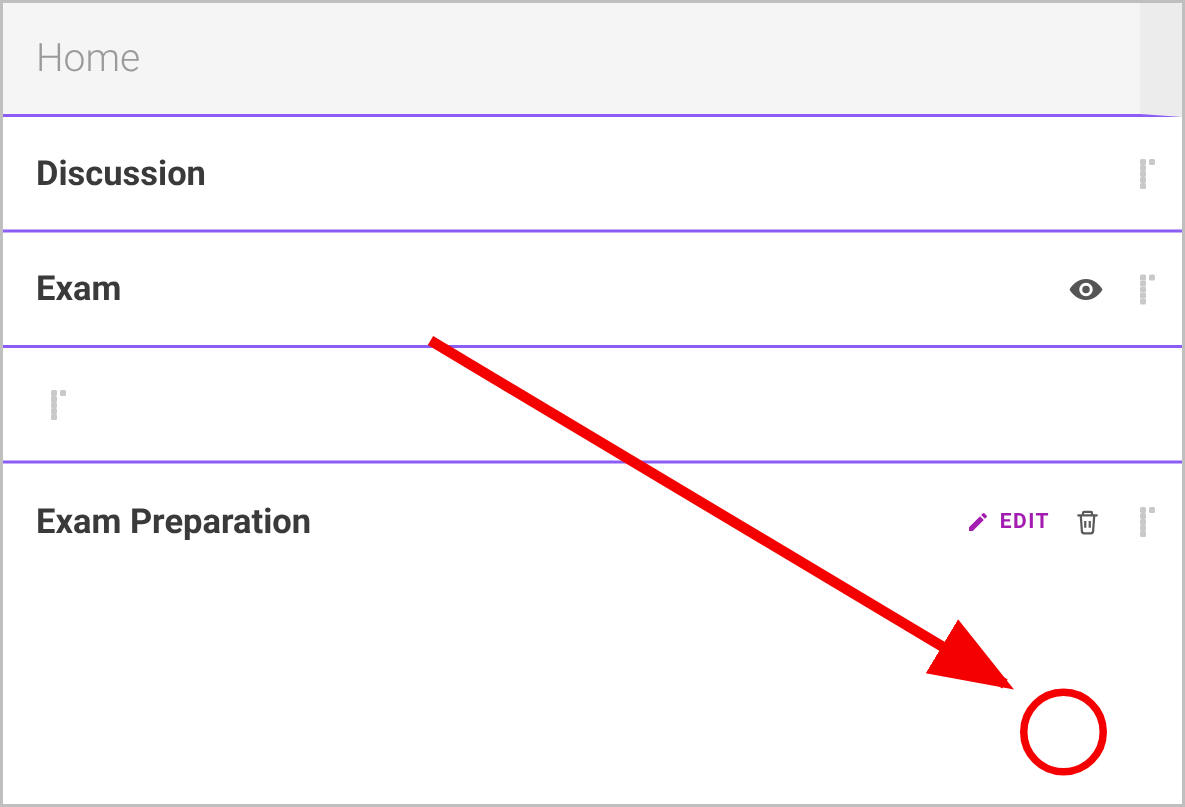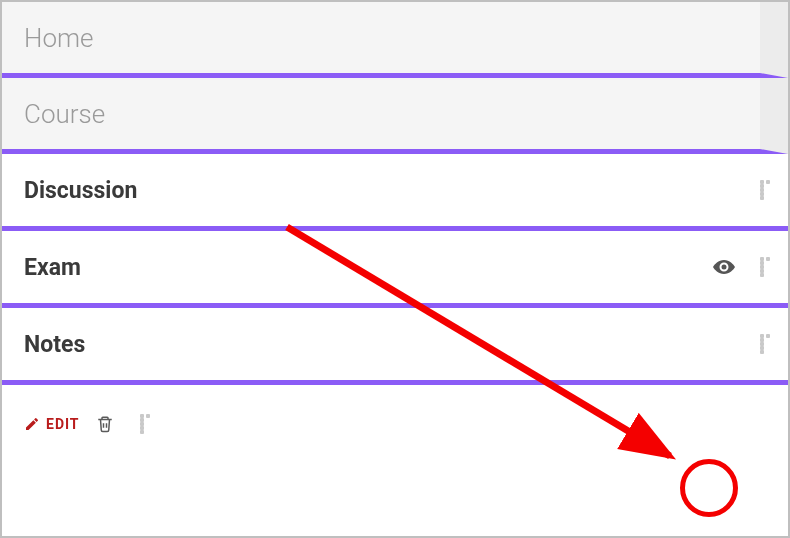--- a/index.html
+++ b/index.html
@@ -20,21 +20,21 @@
     position: absolute;
     left: 0; top: 0; right: 0; bottom: 0;
     overflow: hidden;
   }
   .list {
     height: 100%;
   }
   .item {
     display: flex;
     align-items: center;
-    border-bottom: 5px solid #8b5cf6;
+    border-bottom: 2px solid #8b5cf6;
     padding: 0 18px 0 22px;
     position: relative;
   }
   .item.header-item {
     background: #f5f5f5;
     color: #8a8a8a;
     font-weight: 300;
     font-size: 26px;
     height: 76px;
     border-right: 28px solid #ececec;
@@ -88,21 +88,21 @@
     height: 36px;
     border-radius: 6px;
     display: inline-flex;
     align-items: center;
     justify-content: center;
   }
   .edit-group {
     display: inline-flex;
     align-items: center;
     gap: 6px;
-    color: #b91c1c;
+    color: #a21caf;
     font-size: 14px;
     letter-spacing: 1px;
     cursor: pointer;
   }
   .edit-group svg { display: block; }
   .trash-btn {
     width: 22px; height: 22px;
     color: #5a5a5a;
     display: inline-flex;
     align-items: center;
@@ -130,23 +130,20 @@
 <body>
 
 <div class="frame">
   <div class="scroll-area">
     <div class="list">
 
       <div class="item header-item">
         <span class="label">Home</span>
       </div>
 
-      <div class="item header-item">
-        <span class="label">Course</span>
-      </div>
 
       <div class="item row-item">
         <span class="label">Discussion</span>
         <div class="controls">
           <span class="drag-handle grip6">
             <span></span>
               <span></span>
               <span></span>
               <span></span>
               <span></span>
@@ -169,34 +166,34 @@
               <span></span>
               <span></span>
               <span></span>
               <span></span>
           </span>
         </div>
       </div>
 
 
       <div class="item row-item">
-        <span class="label">Notes</span>
         <div class="controls">
           <span class="drag-handle grip6">
             <span></span>
               <span></span>
               <span></span>
               <span></span>
               <span></span>
               <span></span>
           </span>
         </div>
       </div>
 
       <div class="item row-item" style="border-bottom:none">
+        <span class="label">Exam Preparation</span>
         <div class="controls">
           <span class="edit-group">
             <svg width="16" height="16" viewBox="0 0 24 24" fill="currentColor">
               <path d="M3 17.25V21h3.75L17.81 9.94l-3.75-3.75L3 17.25zM20.71 7.04a1 1 0 0 0 0-1.41l-2.34-2.34a1 1 0 0 0-1.41 0l-1.83 1.83 3.75 3.75 1.83-1.83z"></path>
             </svg>
             <span>EDIT</span>
           </span>
           <span class="trash-btn" title="Delete">
             <svg width="18" height="18" viewBox="0 0 24 24" fill="none" stroke="currentColor" stroke-width="2">
               <path d="M3 6h18"></path>

